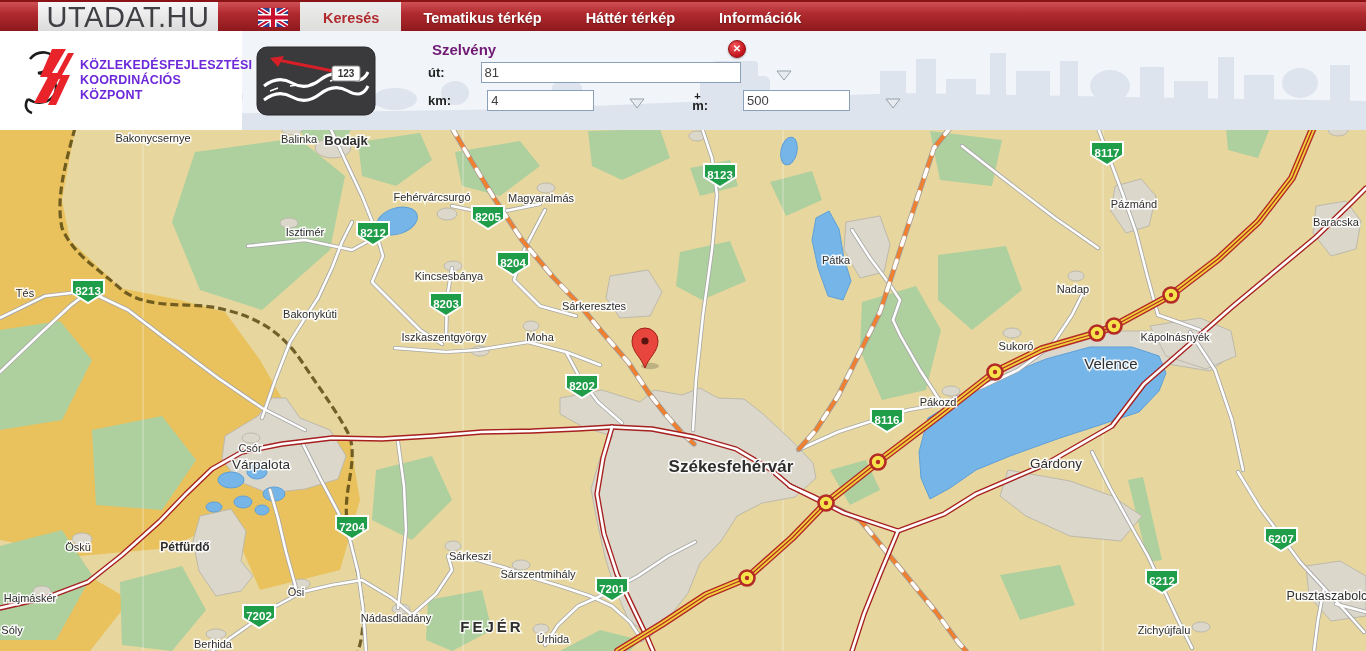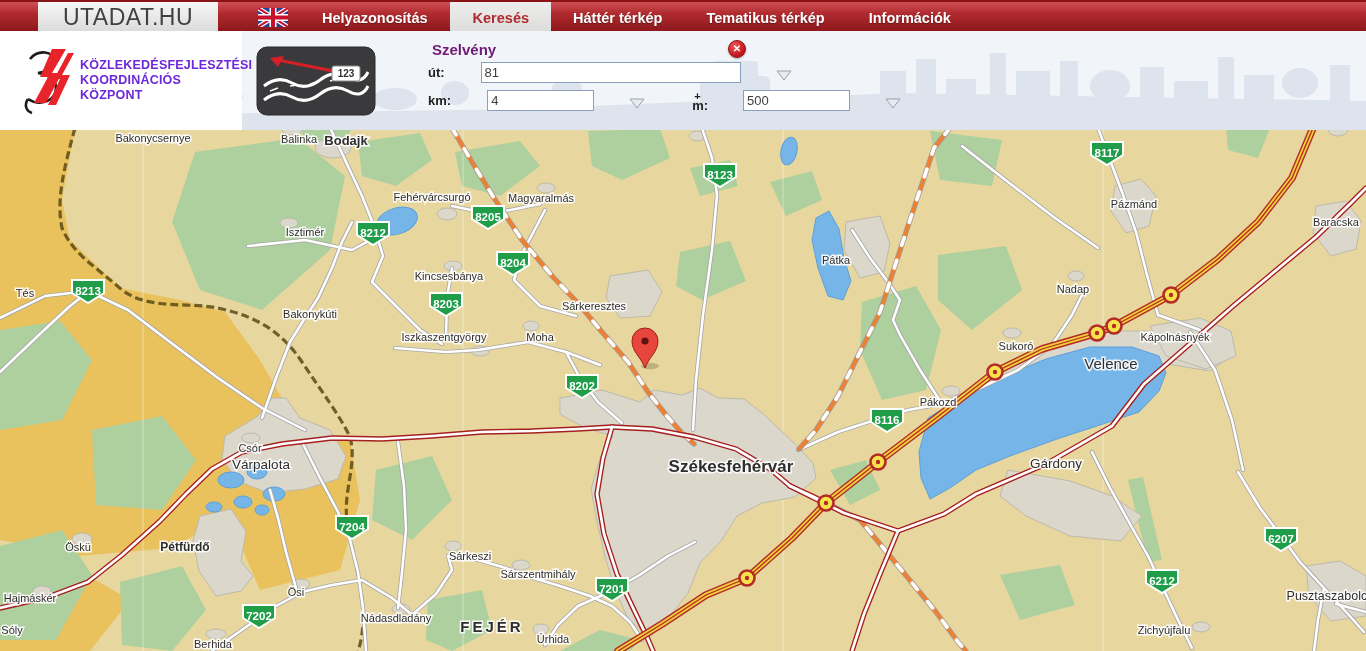--- a/index.html
+++ b/index.html
@@ -1,19 +1,19 @@
 <!DOCTYPE html>
 <html><head>
 <meta charset="utf-8">
 <style>
   html,body{margin:0;padding:0;background:#e9e9e9;}
   .page{position:relative;width:1366px;height:651px;overflow:hidden;font-family:"Liberation Sans",sans-serif;background:#f1f4f8;}
   
   .nav{position:relative;width:100%;height:31px;background:linear-gradient(#cf5056,#b02a2e 40%,#9c2024 75%,#8d181c);border-top:2px solid #8a1316;box-sizing:border-box;display:flex;align-items:stretch;}
-  .brand{position:absolute;left:38px;top:0;height:31px;width:180px;background:linear-gradient(#f7f7f7,#d9d9d9);color:#3f3f44;font-size:23px;display:flex;align-items:center;justify-content:center;letter-spacing:.5px;cursor:pointer;}
+  .brand{position:absolute;left:38px;top:0;height:31px;width:180px;background:linear-gradient(#f7f7f7,#d9d9d9);color:#3f3f44;font-size:29px;display:flex;align-items:center;justify-content:center;letter-spacing:.5px;cursor:pointer;}
   .flag{position:absolute;left:258px;top:6px;width:30px;height:19px;cursor:pointer;}
   .tabs{position:absolute;left:300px;top:0;height:31px;display:flex;}
   .tab{height:31px;display:flex;align-items:center;padding:0 22px;color:#fff;font-weight:bold;font-size:14.5px;text-shadow:0 1px 1px rgba(0,0,0,.35);cursor:pointer;white-space:nowrap;}
   .tab.active{background:linear-gradient(#ededed,#dcdcda);color:#b02a2e;text-shadow:none;padding-left:23px;}
   
   .header{position:relative;width:100%;height:99px;background:#f1f4f8;}
   .header-illu{position:absolute;left:0;top:0;width:100%;height:99px;}
   .org{position:absolute;left:0;top:0;width:242px;height:99px;background:#fff;display:flex;align-items:center;}
   .org-mark{margin-left:12px;flex:0 0 62px;}
   .org-text{margin-left:6px;color:#6d28d9;font-weight:bold;font-size:12.5px;line-height:15px;letter-spacing:.2px;}
@@ -45,24 +45,23 @@
     <span class="flag">
       <svg width="30" height="19" viewBox="0 0 30 19">
         <rect width="30" height="19" fill="#2b3f8c"></rect>
         <path d="M0,0 L30,19 M30,0 L0,19" stroke="#fff" stroke-width="4.5"></path>
         <path d="M0,0 L30,19 M30,0 L0,19" stroke="#c8102e" stroke-width="2"></path>
         <path d="M15,0 V19 M0,9.5 H30" stroke="#fff" stroke-width="7"></path>
         <path d="M15,0 V19 M0,9.5 H30" stroke="#c8102e" stroke-width="4"></path>
       </svg>
     </span>
     <div class="tabs" id="nav-tabs">
-        <div class="tab">Helyazonosítás</div>
         <div class="tab active">Keresés</div>
+        <div class="tab">Tematikus térkép</div>
         <div class="tab">Háttér térkép</div>
-        <div class="tab">Tematikus térkép</div>
         <div class="tab">Információk</div>
       </div>
   </nav>
 
   <header class="header">
     <svg class="header-illu" viewBox="0 0 1366 99" preserveAspectRatio="none">
       <g fill="#dde4ee">
         <polygon points="0,99 1366,99 1366,70 900,62 520,78 0,86"></polygon>
         <ellipse cx="95" cy="62" rx="16" ry="14"></ellipse>
           <rect x="92" y="70" width="6" height="18"></rect>

